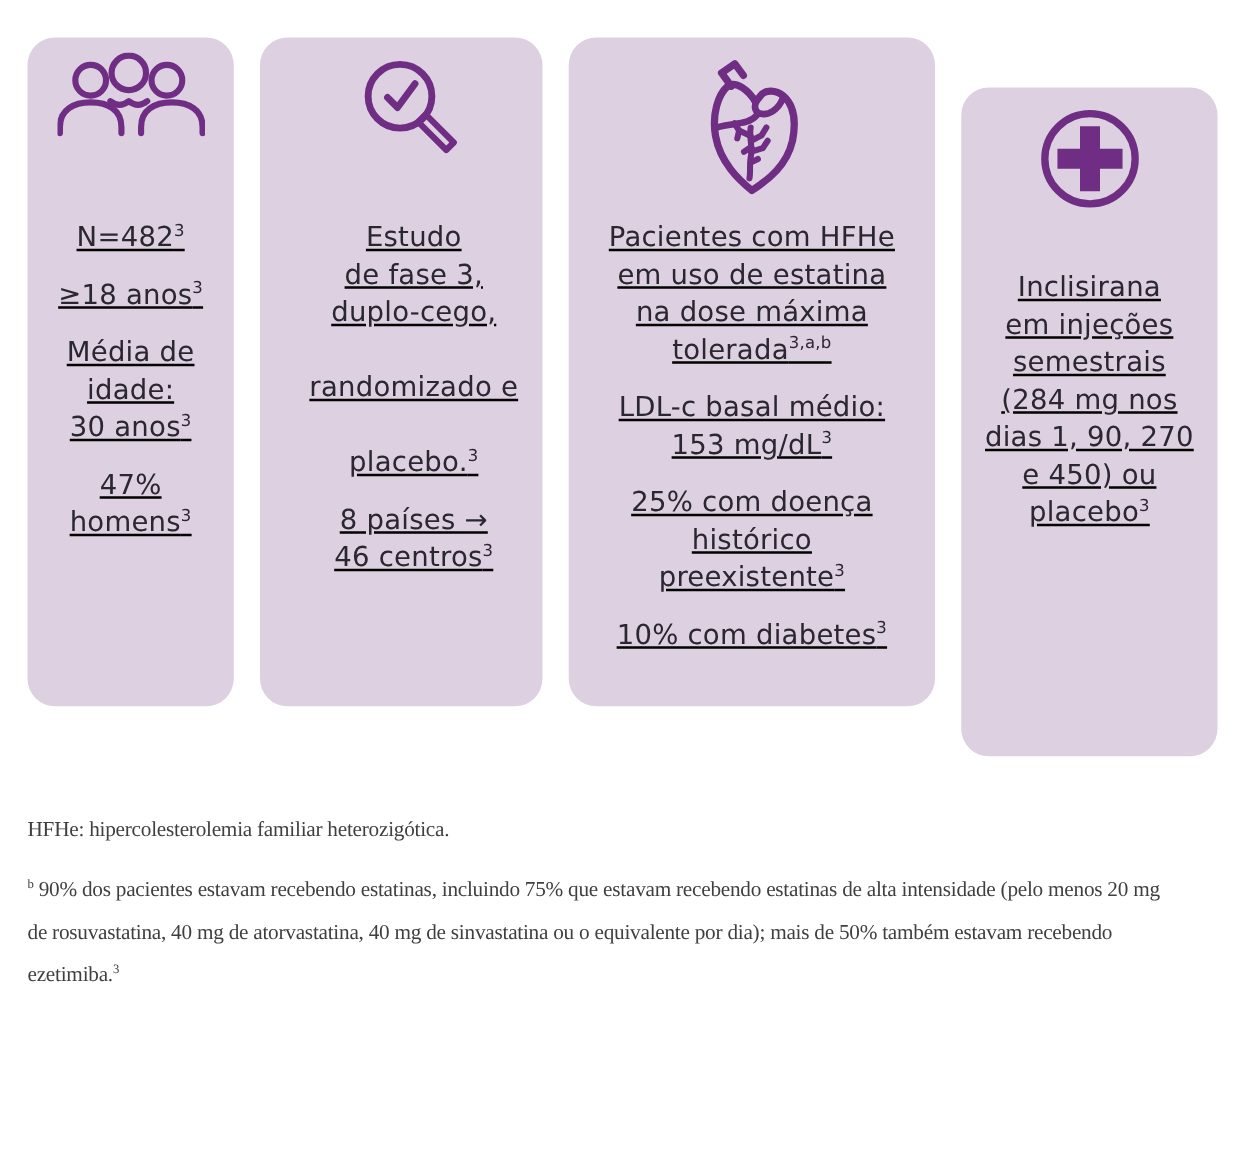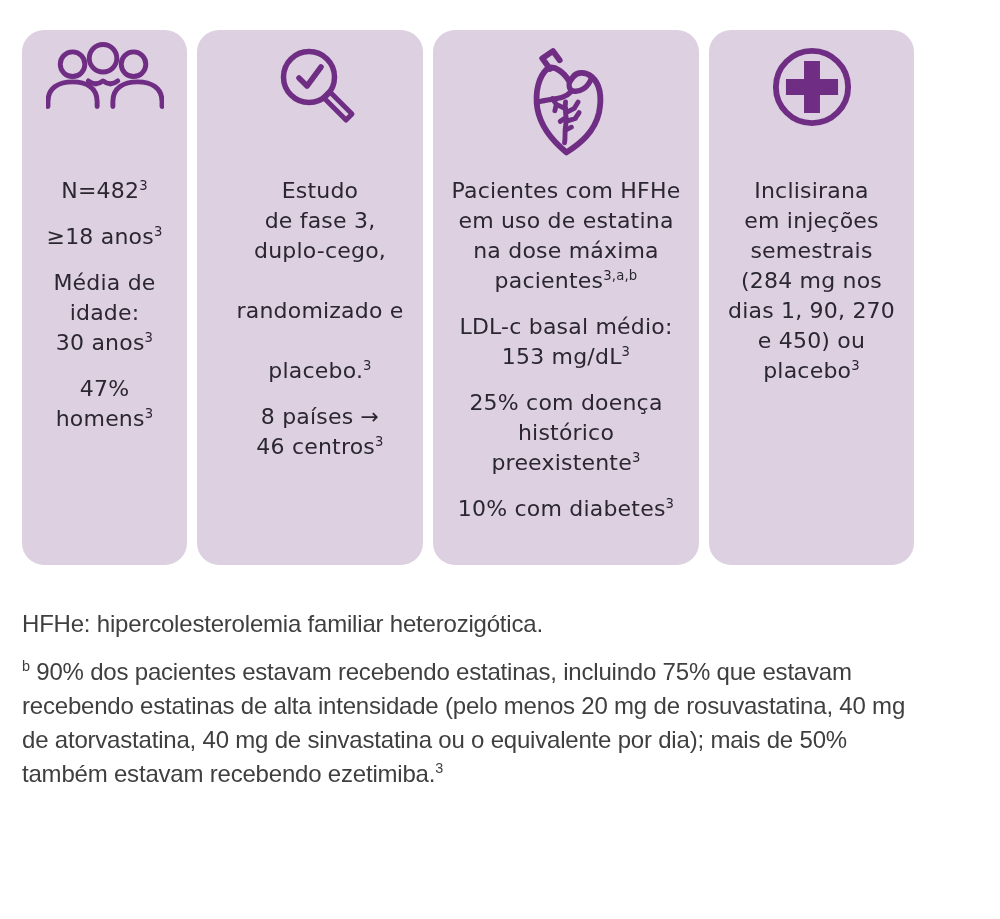--- a/index.html
+++ b/index.html
@@ -11,36 +11,37 @@
   }
   html,body{margin:0;padding:0;}
   body{
     width:1000px;height:919px;
     background:var(--page-bg);
     font-family:"DejaVu Sans","Liberation Sans",sans-serif;
     overflow:hidden;
   }
   .cards-row{
     display:flex;
-    gap:10px;
+    gap:21px;
     padding:30px 0 0 22px;
+    text-decoration:underline;
   }
   .card{
     background:var(--card-bg);
     border-radius:22px;
     height:535px;
     box-sizing:border-box;
     text-align:center;
     color:var(--card-text);
     flex:0 0 auto;
   }
   .card-1{width:165px;}
   .card-2{width:226px;padding-left:20px;}
-  .card-3{width:266px;text-align:center;}
-  .card-4{width:205px;}
+  .card-3{width:293px;text-align:center;}
+  .card-4{width:205px;margin-top:40px;}
   .icon-box{
     height:130px;
     display:flex;
     justify-content:center;
     align-items:flex-start;
     overflow:visible;
   }
   .icon-box svg{display:block;}
   .mt12{margin-top:12px;}
   .mt15{margin-top:15px;}
@@ -51,22 +52,22 @@
     line-height:30px;
     letter-spacing:0.2px;
     padding:0 4px;
   }
   .card-text p{margin:0 0 16px;}
   sup{font-size:0.6em;line-height:0;}
   .footnotes{
     margin:42px 0 0 22px;
     width:906px;
     color:var(--footnote-text);
-    font-family:Liberation Sans, sans-serif;
-    font-size:24px;
+    font-family:Liberation Serif, serif;
+    font-size:17px;
     line-height:34px;
     letter-spacing:-0.2px;
   }
   .footnotes p{margin:0 0 14px;}
   .ic{stroke:var(--icon-purple);fill:none;stroke-linecap:round;stroke-linejoin:round;}
   .ic-fill{fill:var(--icon-purple);stroke:none;}
 </style>
 </head>
 <body>
 
@@ -113,21 +114,21 @@
         <path class="ic" stroke-width="5.5" d="M75.5 37 C72 46 64 51.5 56.5 49.5 C53 48.5 51.5 44 53.5 40"></path>
         <path class="ic" stroke-width="5.5" d="M21 61 C35 57 47 59 54 51"></path>
         <path class="ic" stroke-width="5" d="M49 61 C47.5 70 51 76 49 86 C48 92 49 98 48 103"></path>
         <path class="ic" stroke-width="5" d="M49 68 L39.5 63.5 M39.5 63.5 L35.5 57.5 M39.5 63.5 L38 70"></path>
         <path class="ic" stroke-width="5" d="M49.5 72 L58 67.5 M58 67.5 L62 61"></path>
         <path class="ic" stroke-width="5" d="M43.5 81 L49.5 77 M49.5 81 L59 78 M59 78 L63 72"></path>
         <path class="ic" stroke-width="5" d="M49 90 L55 87"></path>
       </svg>
     </div>
     <div class="card-text">
-        <p><span>Pacientes com HFHe</span><br><span>em uso de estatina</span><br><span>na dose máxima</span><br><span>pacientes</span><sup>3,a,b</sup></p>
+        <p><span>Pacientes com HFHe</span><br><span>em uso de estatina</span><br><span>na dose máxima</span><br><span>tolerada</span><sup>3,a,b</sup></p>
         <p><span>LDL-c basal médio:</span><br><span>153 mg/dL</span><sup>3</sup></p>
         <p><span>25% com doença</span><br><span>histórico</span><br><span>preexistente</span><sup>3</sup></p>
         <p><span>10% com diabetes</span><sup>3</sup></p>
       </div>
   </section>
 
   <section class="card card-4">
     <div class="icon-box">
       <svg class="mt15" width="84" height="84" viewBox="0 0 100 100">
         <circle class="ic" cx="50" cy="50" r="43" stroke-width="7"></circle>

